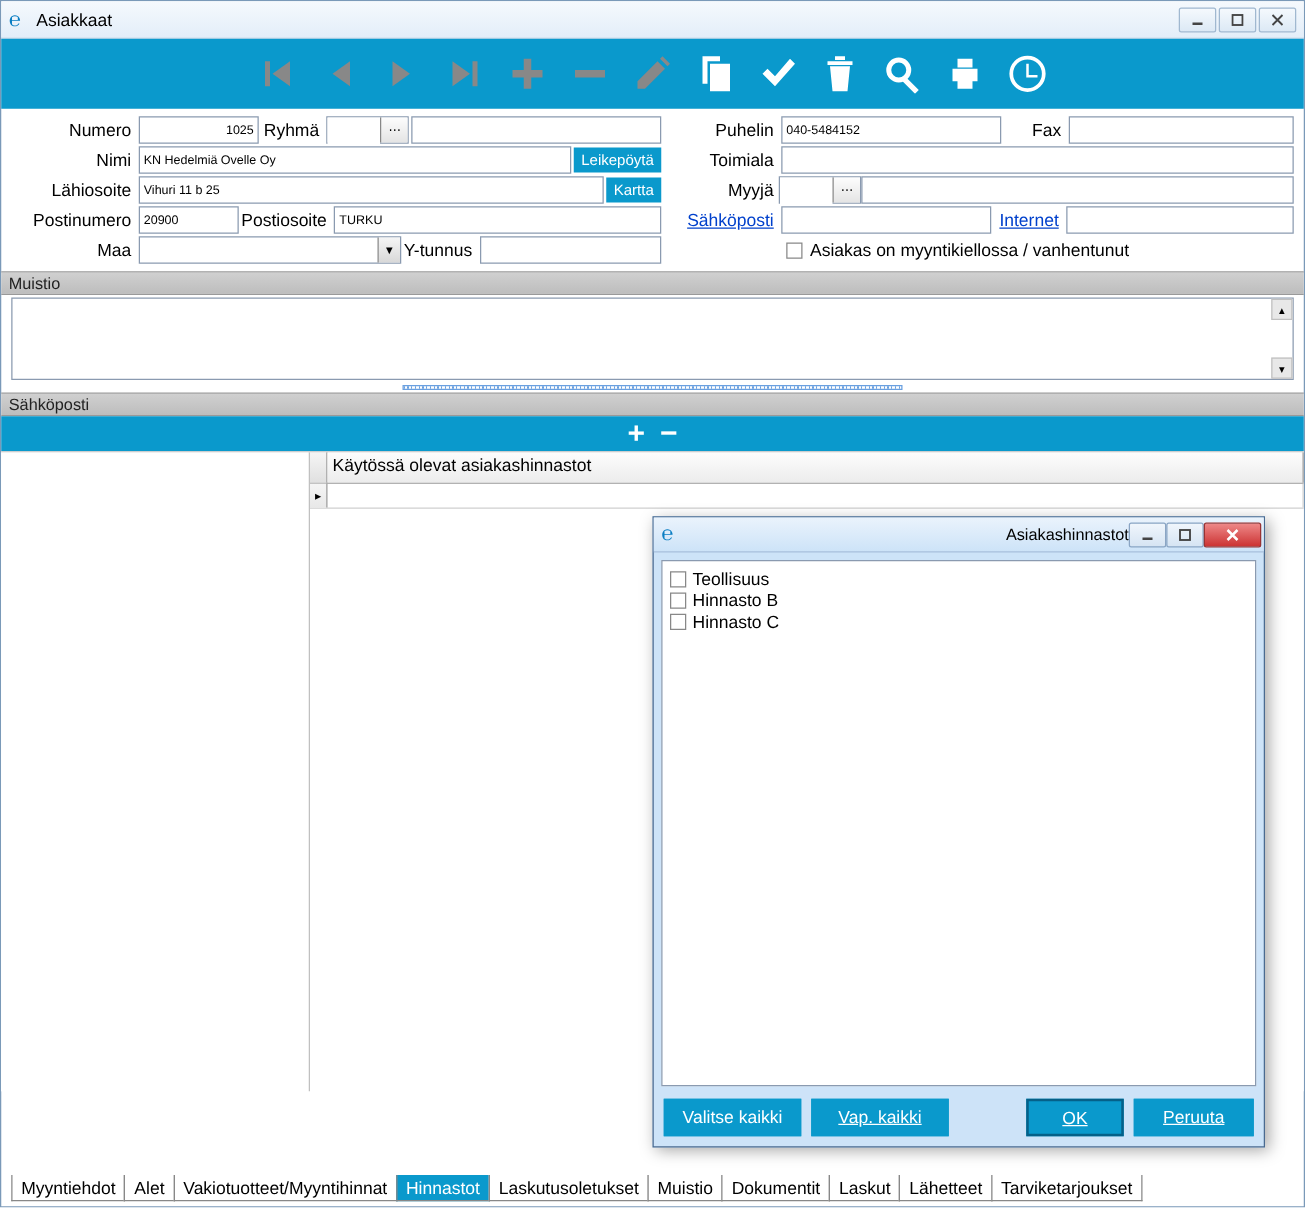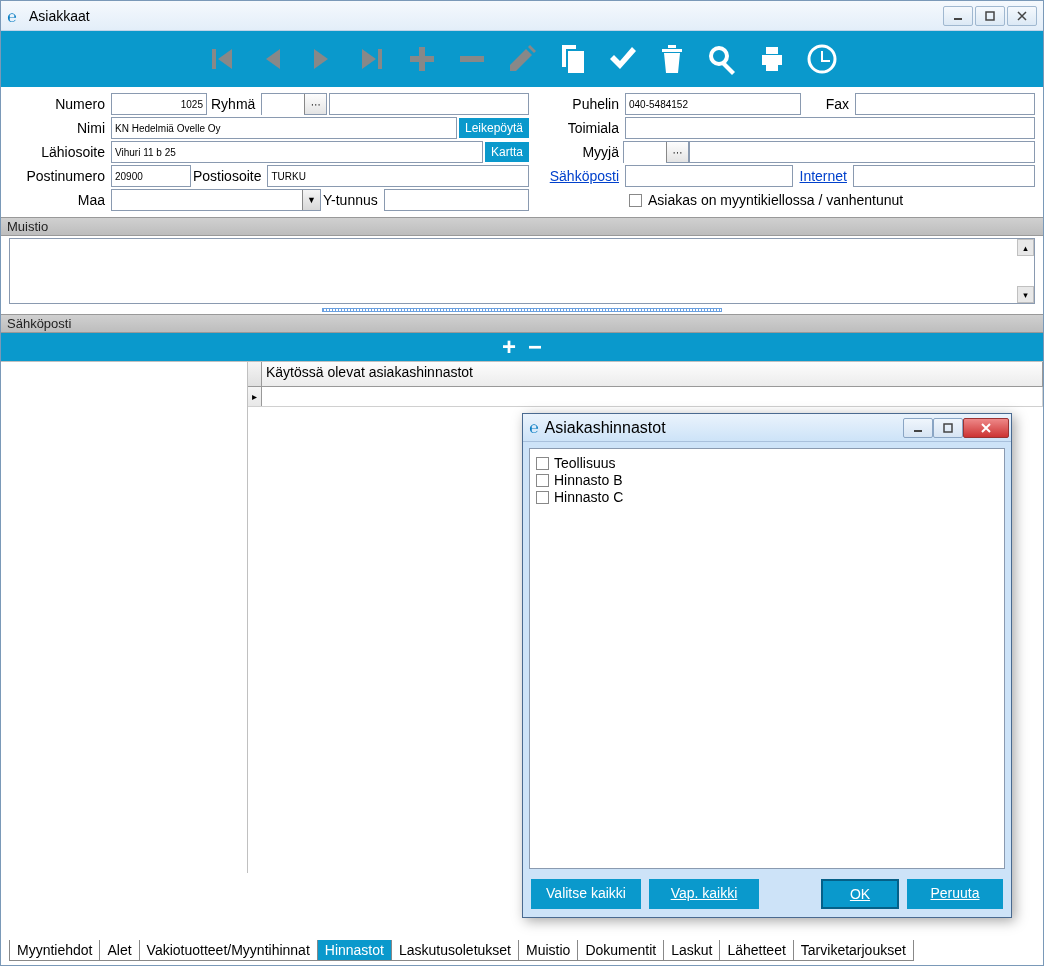--- a/index.html
+++ b/index.html
@@ -155,21 +155,21 @@
       background: #cde3f8;
       box-shadow: 3px 3px 12px rgba(0,0,0,0.35);
       display: flex; flex-direction: column;
     }
     .modal-titlebar {
       height: 28px;
       background: linear-gradient(to bottom,#eaf3fc,#cde3f8);
       display: flex; align-items: center; padding: 0 2px 0 6px;
       border-bottom: 1px solid #a8c0dc;
     }
-    .modal-titlebar .title-text { flex: 1; font-size: 16px; }
+    .modal-titlebar .title-text { flex: 1; font-size: 13px; text-align: right; }
     .modal-win-controls { display: flex; }
     .modal-win-btn {
       width: 30px; height: 20px; border: 1px solid #8aa5c4;
       background: linear-gradient(to bottom,#f0f6fc,#d6e4f3);
       margin-left: 0px; border-radius: 2px;
       display: flex; align-items: center; justify-content: center;
       font-size: 11px;
     }
     .modal-win-btn.close {
       background: linear-gradient(to bottom,#e88,#c33);

